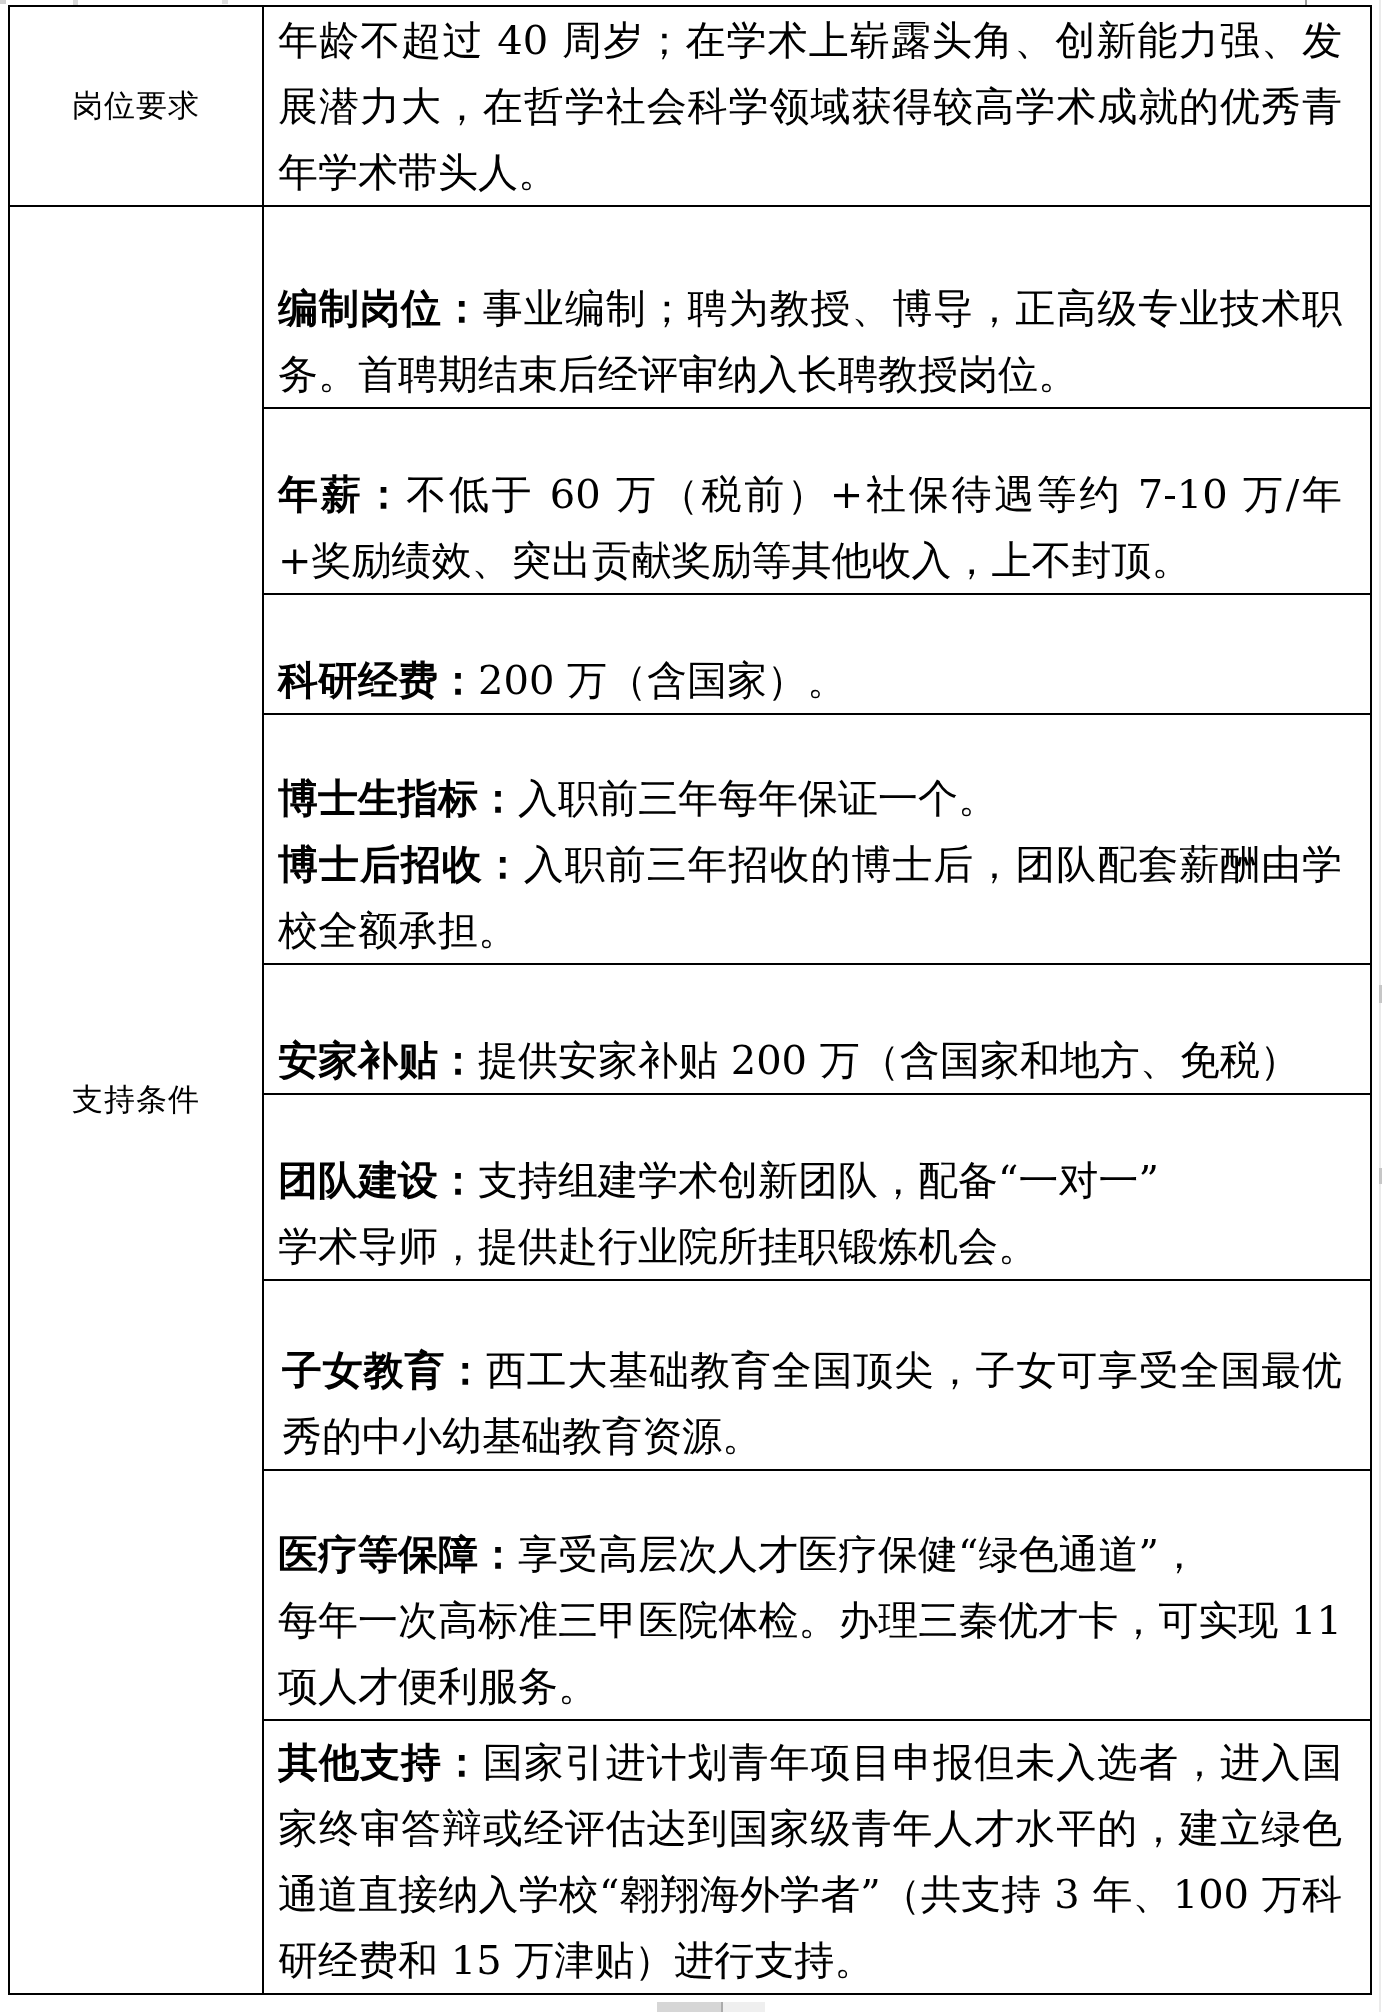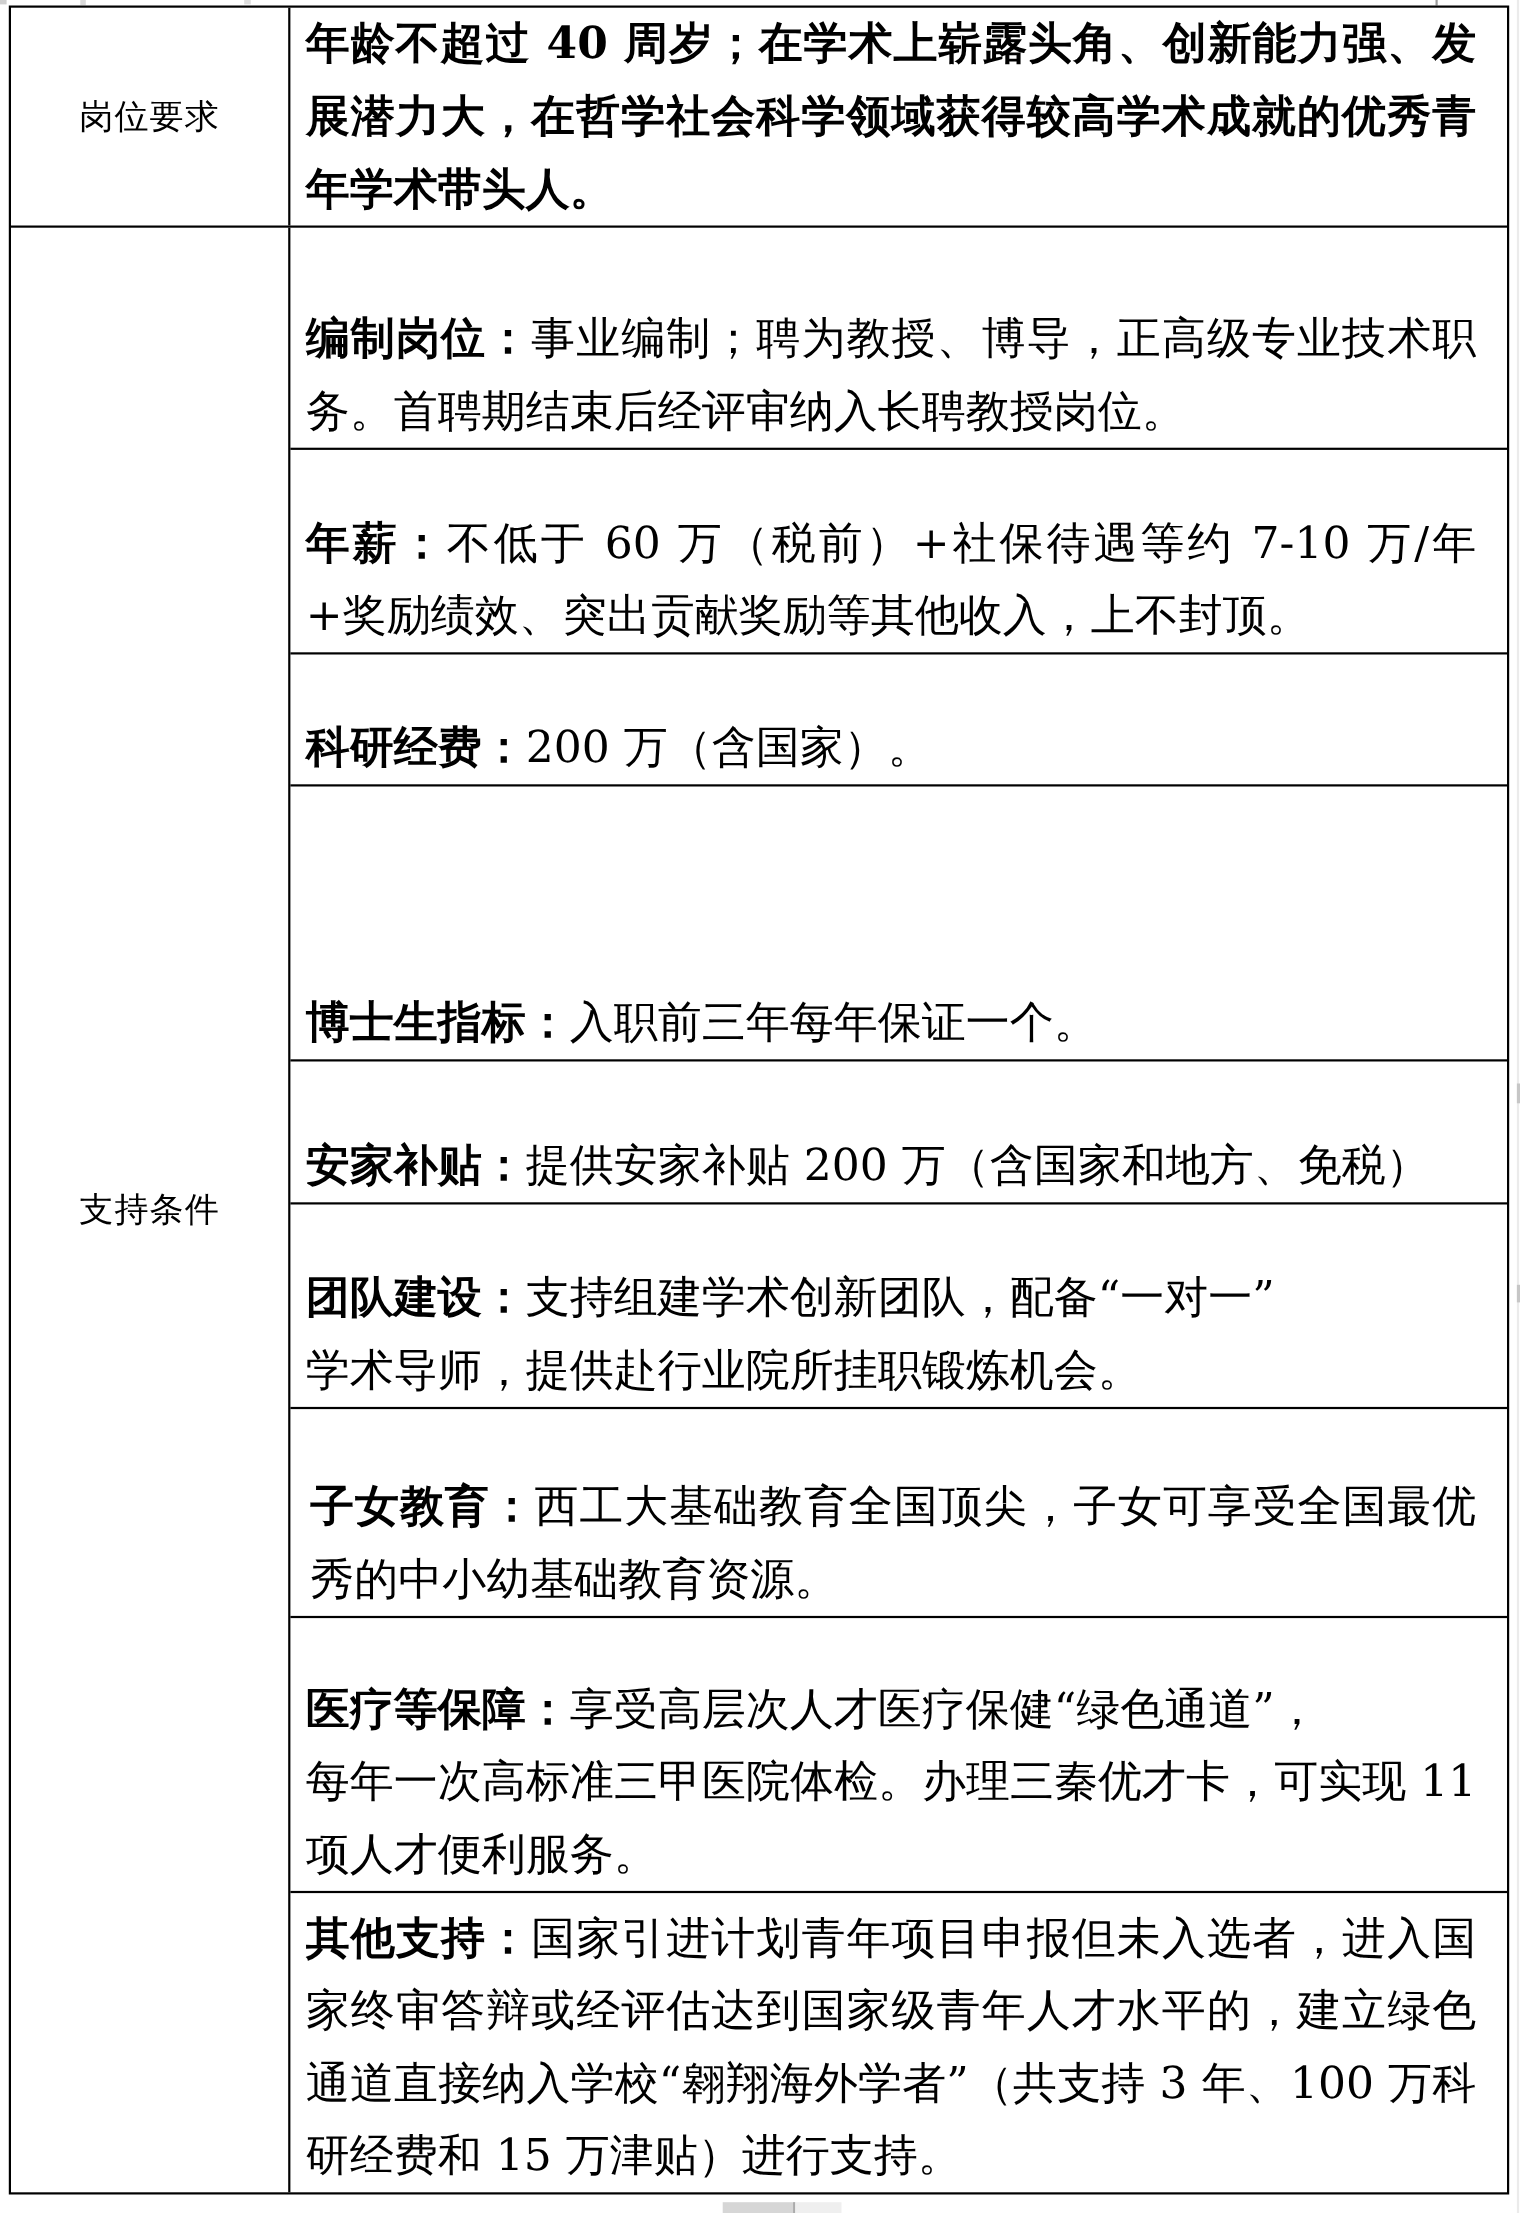--- a/index.html
+++ b/index.html
@@ -46,21 +46,21 @@
   .sr-2{flex:0 0 186px;height:186px;}
   .sr-3{flex:0 0 120px;height:120px;}
   .sr-4{flex:0 0 250px;height:250px;}
   .sr-5{flex:0 0 130px;height:130px;}
   .sr-6{flex:0 0 186px;height:186px;}
   .sr-7{flex:0 0 190px;height:190px;padding-left:18px;}
   .sr-8{flex:0 0 250px;height:250px;}
   .sr-9{flex:1 1 auto;}
   .content-cell{
     display:flex;flex-direction:column;justify-content:center;
-    padding:0 28px 0 14px;box-sizing:border-box;min-width:0;flex:1 1 auto;font-weight:bold;
+    padding:0 28px 0 14px;box-sizing:border-box;min-width:0;flex:1 1 auto;
   }
   .doc-p{
     margin:0;
     font-size:40px;
     line-height:66px;
     text-align:justify;
     text-justify:inter-ideograph;
   }
   .p-label{font-weight:700;}
   
@@ -114,20 +114,21 @@
         <div class="subrow sr-2">
           <p class="doc-p"><b class="p-label">年薪：</b><span>不低于 60 万（税前）+社保待遇等约 7-10 万/年+奖励绩效、突出贡献奖励等其他收入，上不封顶。</span></p>
         </div>
 
         <div class="subrow sr-3">
           <p class="doc-p"><b class="p-label">科研经费：</b><span>200 万（含国家）。</span></p>
         </div>
 
         <div class="subrow sr-4">
           <p class="doc-p"><b class="p-label">博士生指标：</b><span>入职前三年每年保证一个。</span></p>
+          <p class="doc-p"><b class="p-label">博士后招收：</b><span>入职前三年招收的博士后，团队配套薪酬由学校全额承担。</span></p>
         </div>
 
         <div class="subrow sr-5">
           <p class="doc-p"><b class="p-label">安家补贴：</b><span>提供安家补贴 200 万（含国家和地方、免税）</span></p>
         </div>
 
         <div class="subrow sr-6">
           <p class="doc-p"><b class="p-label">团队建设：</b><span>支持组建学术创新团队，配备“一对一”</span></p>
           <p class="doc-p"><span>学术导师，提供赴行业院所挂职锻炼机会。</span></p>
         </div>

